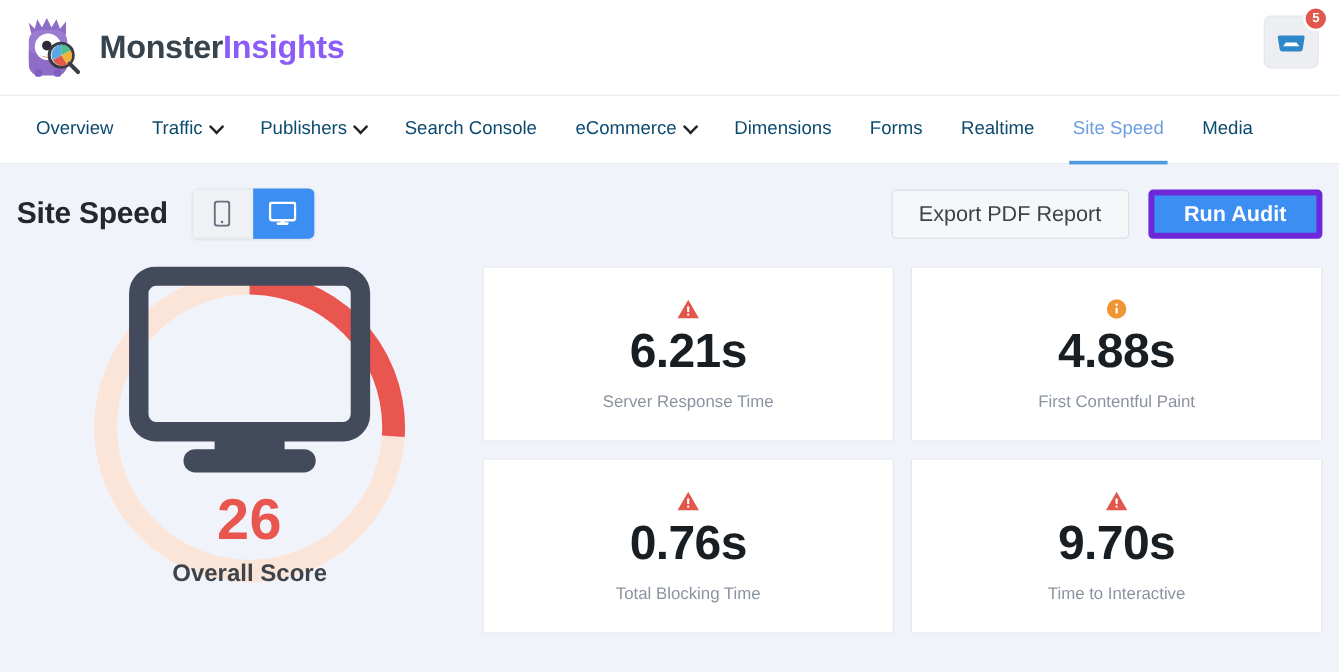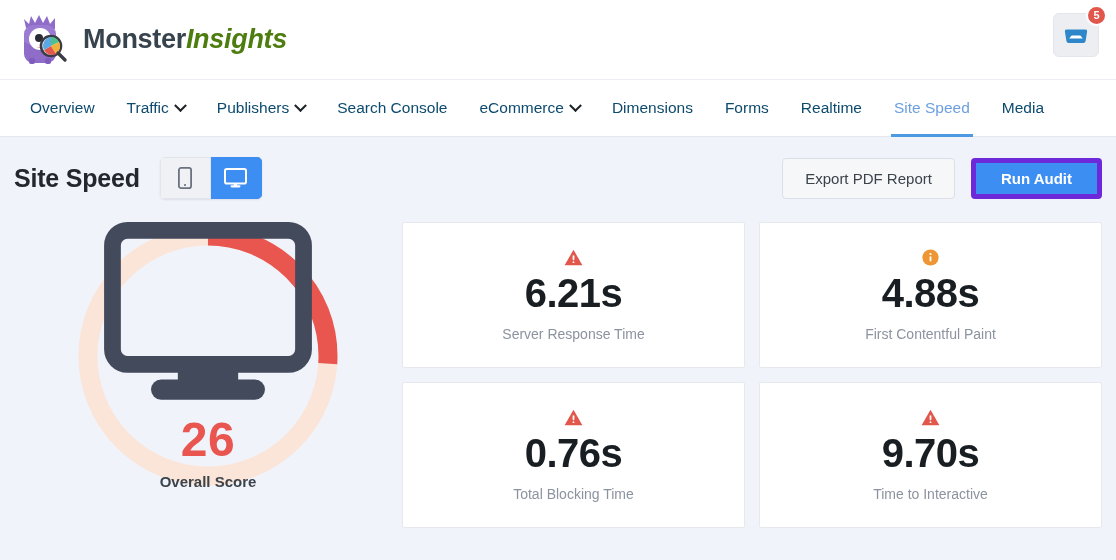--- a/index.html
+++ b/index.html
@@ -41,21 +41,21 @@
   }
 
   .brand-text {
     font-size: 27px;
     font-weight: bold;
     letter-spacing: -0.3px;
     line-height: 1;
     white-space: nowrap;
   }
   .brand-text .b-mono { color: #37434d; }
-  .brand-text .b-insights { color: #4d7c0f; font-style: italic; }
+  .brand-text .b-insights { color: #8b5cf6; }
 
   .header-right {
     position: absolute;
     right: 17px;
     top: 13px;
   }
 
   .inbox-btn {
     position: relative;
     width: 46px;
@@ -179,21 +179,21 @@
   .head-actions {
     position: absolute;
     right: 0;
     display: flex;
     align-items: center;
     gap: 16px;
   }
 
   .btn {
     font-family: "Liberation Sans", sans-serif;
-    font-size: 15px;
+    font-size: 18px;
     border-radius: 4px;
     cursor: pointer;
     white-space: nowrap;
   }
 
   .btn-secondary {
     height: 41px;
     padding: 0 22px;
     background: #f6f7f9;
     border: 1px solid #dcdfe5;
@@ -250,21 +250,21 @@
   .gauge-score {
     font-size: 48px;
     font-weight: bold;
     color: #e8564f;
     line-height: 1;
     letter-spacing: 0.5px;
   }
 
   .gauge-label {
     margin-top: 9px;
-    font-size: 15px;
+    font-size: 20px;
     font-weight: bold;
     color: #3c434a;
   }
 
   .metrics {
     flex: 1;
     display: grid;
     grid-template-columns: 1fr 1fr;
     gap: 14px;
     padding-top: 3px;

